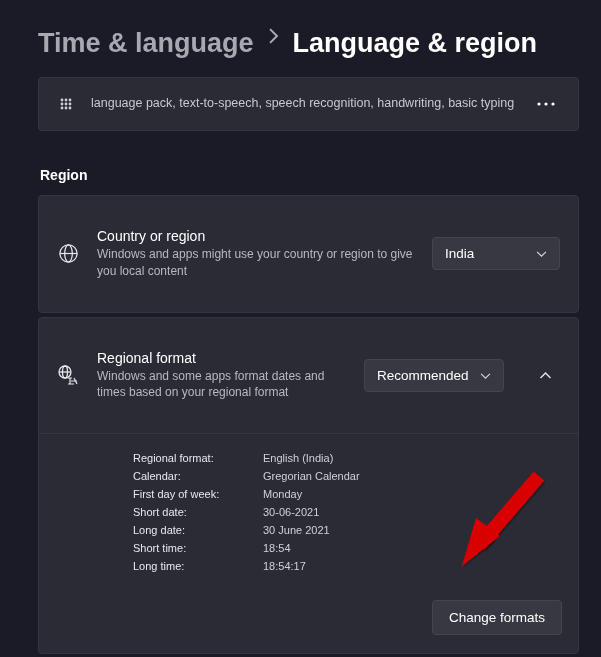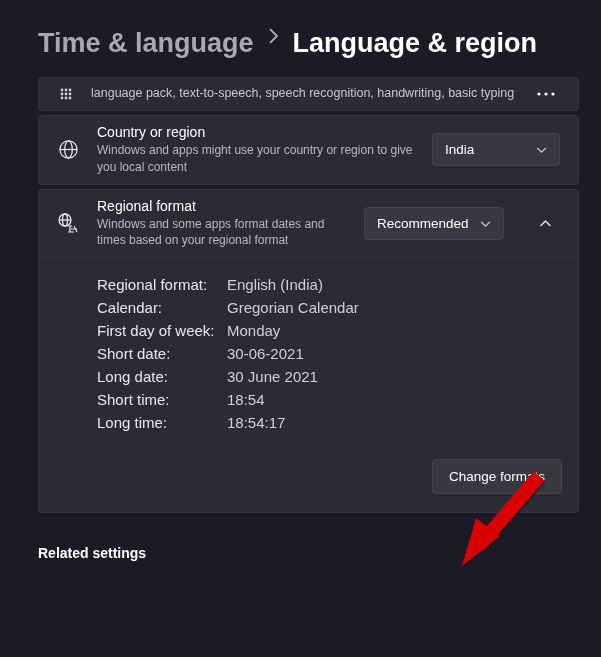--- a/index.html
+++ b/index.html
@@ -32,21 +32,21 @@
     }
     .card {
       background: #2b2b36;
       border: 1px solid #35353f;
       border-radius: 4px;
       margin-bottom: 4px;
     }
     .lang-pack-card {
       display: flex;
       align-items: center;
-      padding: 2px 18px;
+      padding: 12px 18px;
       gap: 16px;
     }
     .drag-icon {
       width: 18px;
       height: 18px;
       display: flex;
       align-items: center;
       justify-content: center;
       flex-shrink: 0;
     }
@@ -68,21 +68,21 @@
     }
     .section-title {
       font-size: 14px;
       font-weight: 600;
       margin: 36px 0 12px 2px;
       color: #ffffff;
     }
     .setting-row {
       display: flex;
       align-items: center;
-      padding: 8px 18px;
+      padding: 32px 18px;
       gap: 18px;
     }
     .setting-icon {
       width: 22px;
       height: 22px;
       flex-shrink: 0;
       display: flex;
       align-items: center;
       justify-content: center;
     }
@@ -117,23 +117,24 @@
       align-items: center;
       justify-content: center;
       margin-left: 8px;
     }
     .details-panel {
       border-top: 1px solid #35353f;
       padding: 18px 22px 18px 58px;
     }
     .detail-row {
       display: flex;
-      font-size: 15px;
+      font-size: 11px;
       margin-bottom: 6px;
       color: #e8e8ec;
+      margin-left: 36px;
     }
     .detail-label { width: 130px; }
     .detail-value { color: #d0d0d6; }
     .change-btn {
       background: #383842;
       border: 1px solid #45454f;
       border-radius: 4px;
       padding: 9px 16px;
       color: #ffffff;
       font-size: 13.5px;
@@ -187,20 +188,21 @@
     <div class="lang-text">language pack, text-to-speech, speech recognition, handwriting, basic typing</div>
     <div class="more-btn">
       <svg width="18" height="4" viewBox="0 0 18 4">
           <circle cx="2" cy="2" r="1.6" fill="#fff"></circle>
           <circle cx="9" cy="2" r="1.6" fill="#fff"></circle>
           <circle cx="16" cy="2" r="1.6" fill="#fff"></circle>
         </svg>
     </div>
   </div>
 
+  <div class="section-title">Region</div>
 
   <div class="card">
     <div class="setting-row">
       <span class="setting-icon">
         <svg width="21" height="21" viewBox="0 0 22 22">
             <circle cx="11" cy="11" r="9" stroke="#e6e6ea" stroke-width="1.3" fill="none"></circle>
             <ellipse cx="11" cy="11" rx="4" ry="9" stroke="#e6e6ea" stroke-width="1.3" fill="none"></ellipse>
             <line x1="2" y1="11" x2="20" y2="11" stroke="#e6e6ea" stroke-width="1.3"></line>
           </svg>
       </span>

